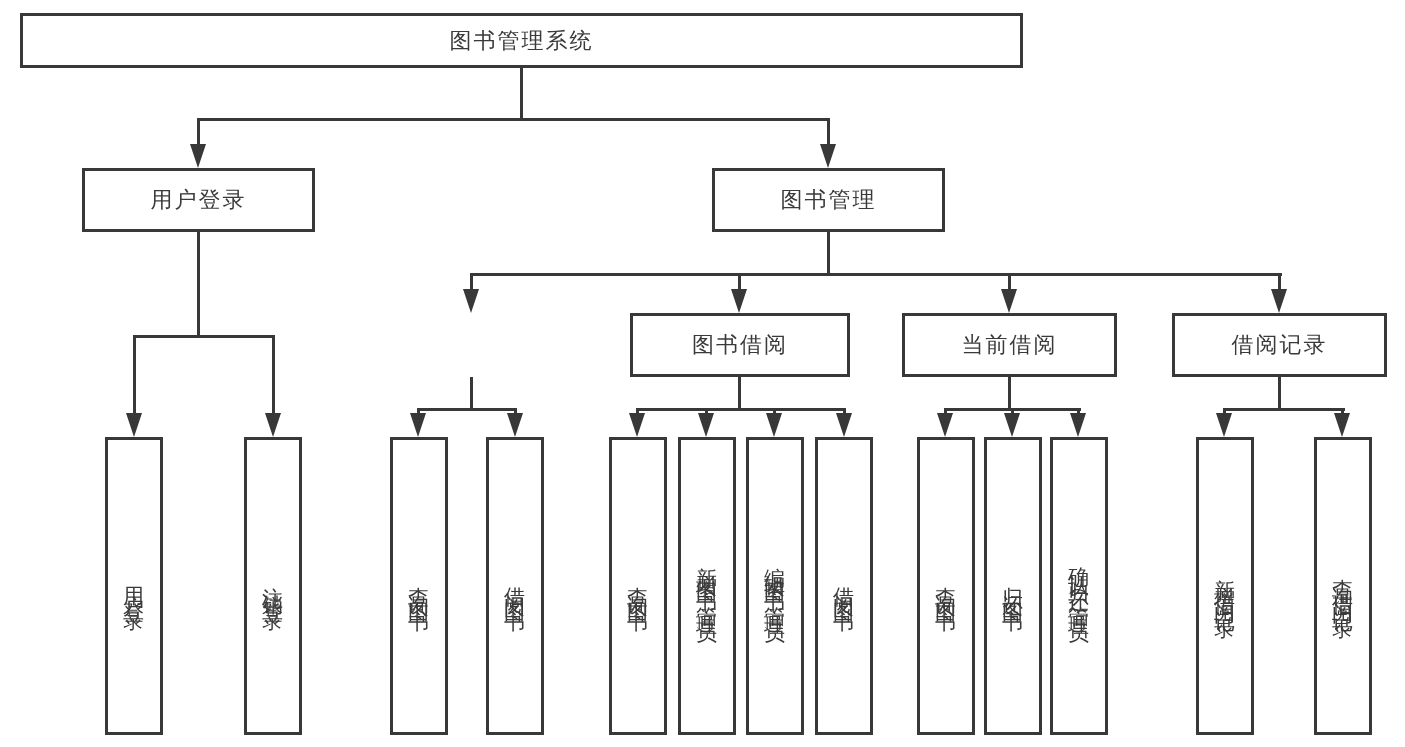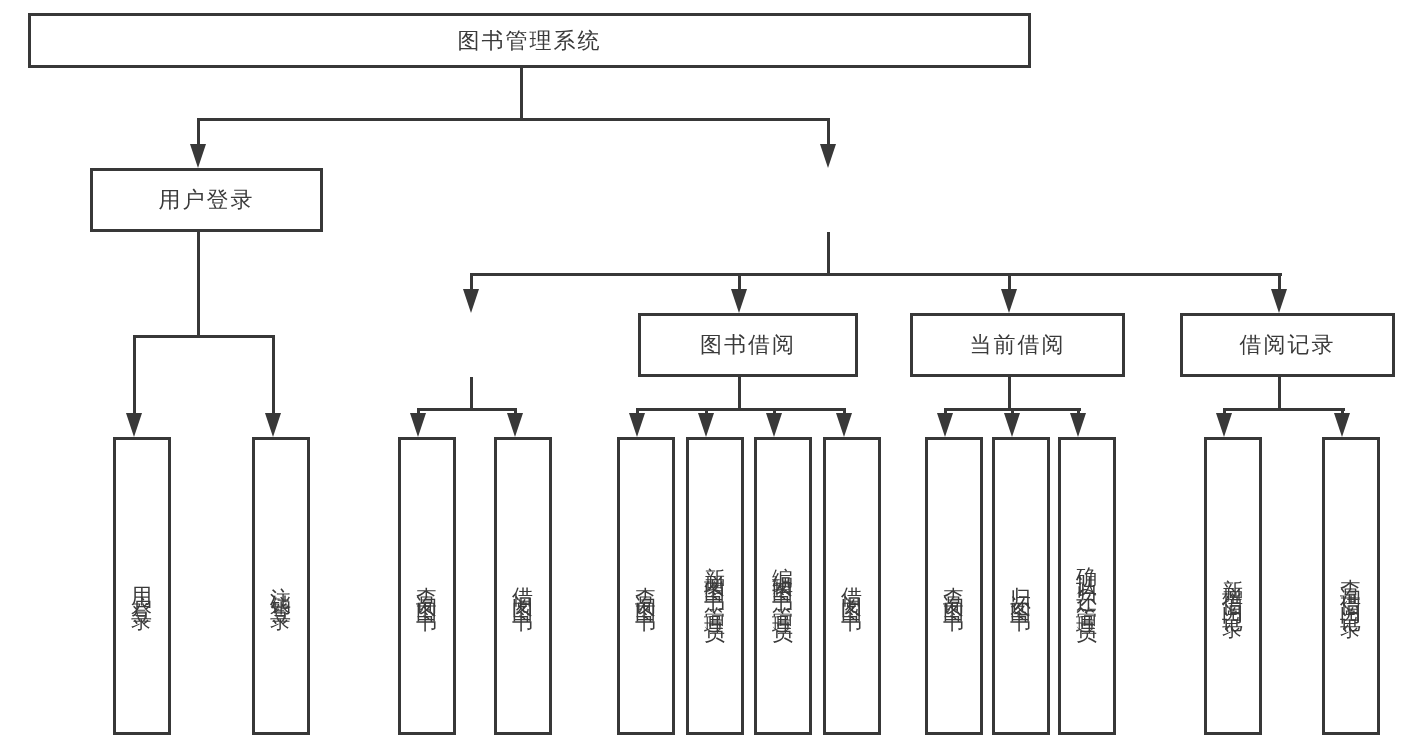--- a/index.html
+++ b/index.html
@@ -4,21 +4,20 @@
 <style>
   html,body{margin:0;padding:0;}
   body{background:#ffffff;font-family:"Liberation Sans",sans-serif;}
   #stage{position:relative;width:1405px;height:747px;background:#ffffff;overflow:hidden;}
 
   .box{
     position:absolute;box-sizing:border-box;
     border:3px solid #383838;background:#ffffff;
     display:flex;align-items:center;justify-content:center;
     color:#3a3a3a;
-    margin-left:8px;
   }
   .box.h{font-size:22px;letter-spacing:2px;}
   .box.v{
     writing-mode:vertical-rl;
     font-size:21px;letter-spacing:8px;
     line-height:1;
   }
   .vline{position:absolute;width:3px;background:#383838;}
   .hline{position:absolute;height:3px;background:#383838;}
   .arr{
@@ -41,20 +40,21 @@
   <div class="box h" style="left:20px;top:13px;width:1003px;height:55px">图书管理系统</div>
 
   <div class="vline" style="left:520px;top:68px;height:53px"></div>
   <div class="hline" style="left:197px;top:118px;width:633px"></div>
   <div class="vline" style="left:197px;top:118px;height:30px"></div>
   <div class="arr" style="left:190px;top:144px"></div>
   <div class="vline" style="left:827px;top:118px;height:30px"></div>
   <div class="arr" style="left:820px;top:144px"></div>
 
   <div class="box h" style="left:82px;top:168px;width:233px;height:64px">用户登录</div>
+  <div class="box h" style="left:712px;top:168px;width:233px;height:64px">图书管理</div>
 
   <div class="vline" style="left:197px;top:232px;height:106px"></div>
   <div class="hline" style="left:133px;top:335px;width:142px"></div>
   <div class="vline" style="left:133px;top:335px;height:82px"></div>
   <div class="arr" style="left:126px;top:413px"></div>
   <div class="vline" style="left:272px;top:335px;height:82px"></div>
   <div class="arr" style="left:265px;top:413px"></div>
 
   <div class="vline" style="left:827px;top:232px;height:44px"></div>
   <div class="hline" style="left:470px;top:273px;width:812px"></div>

